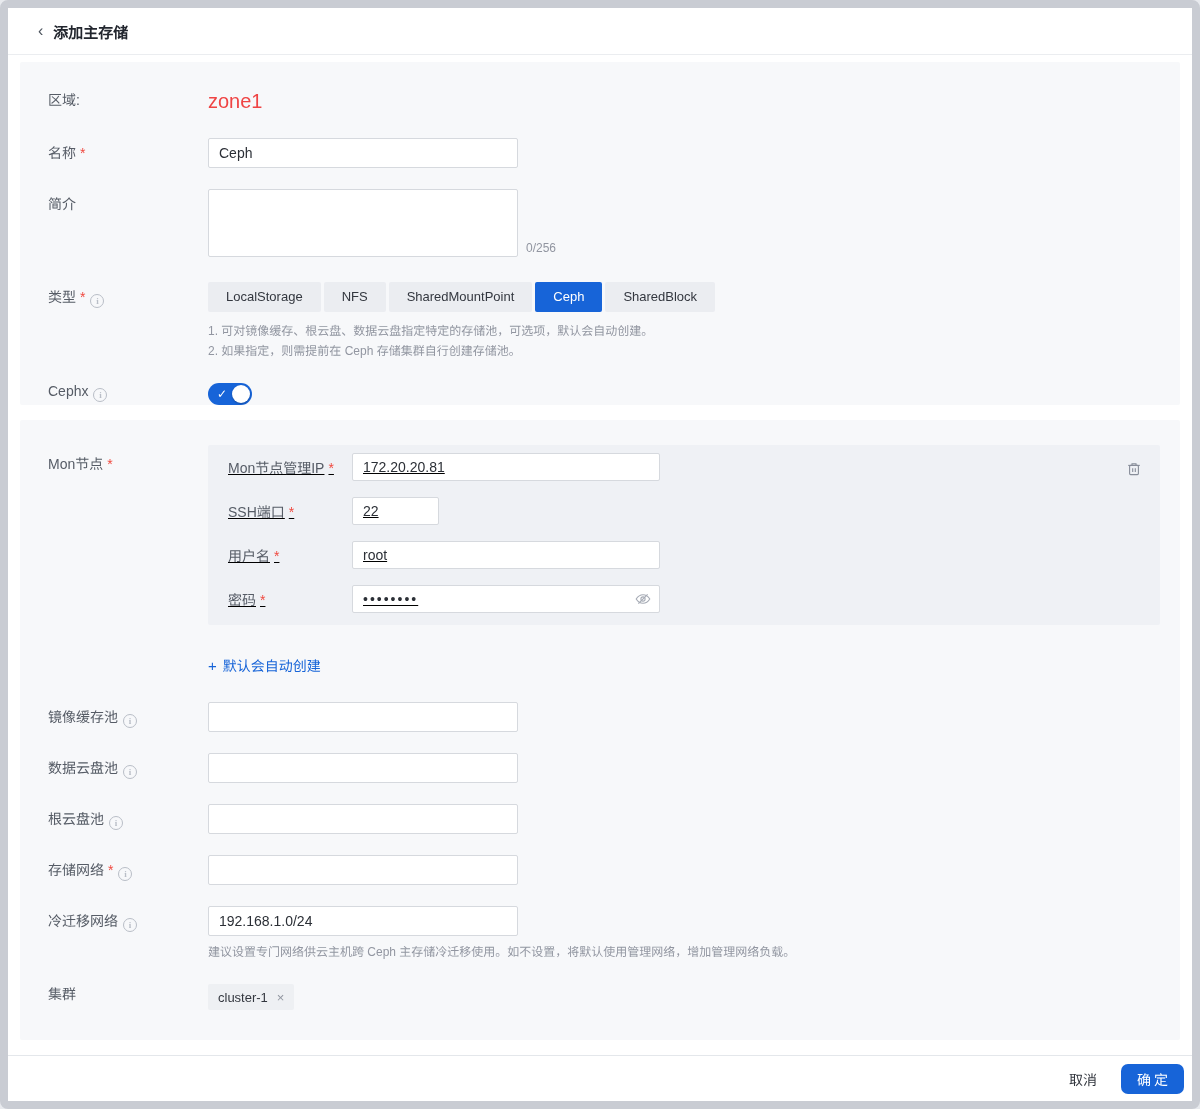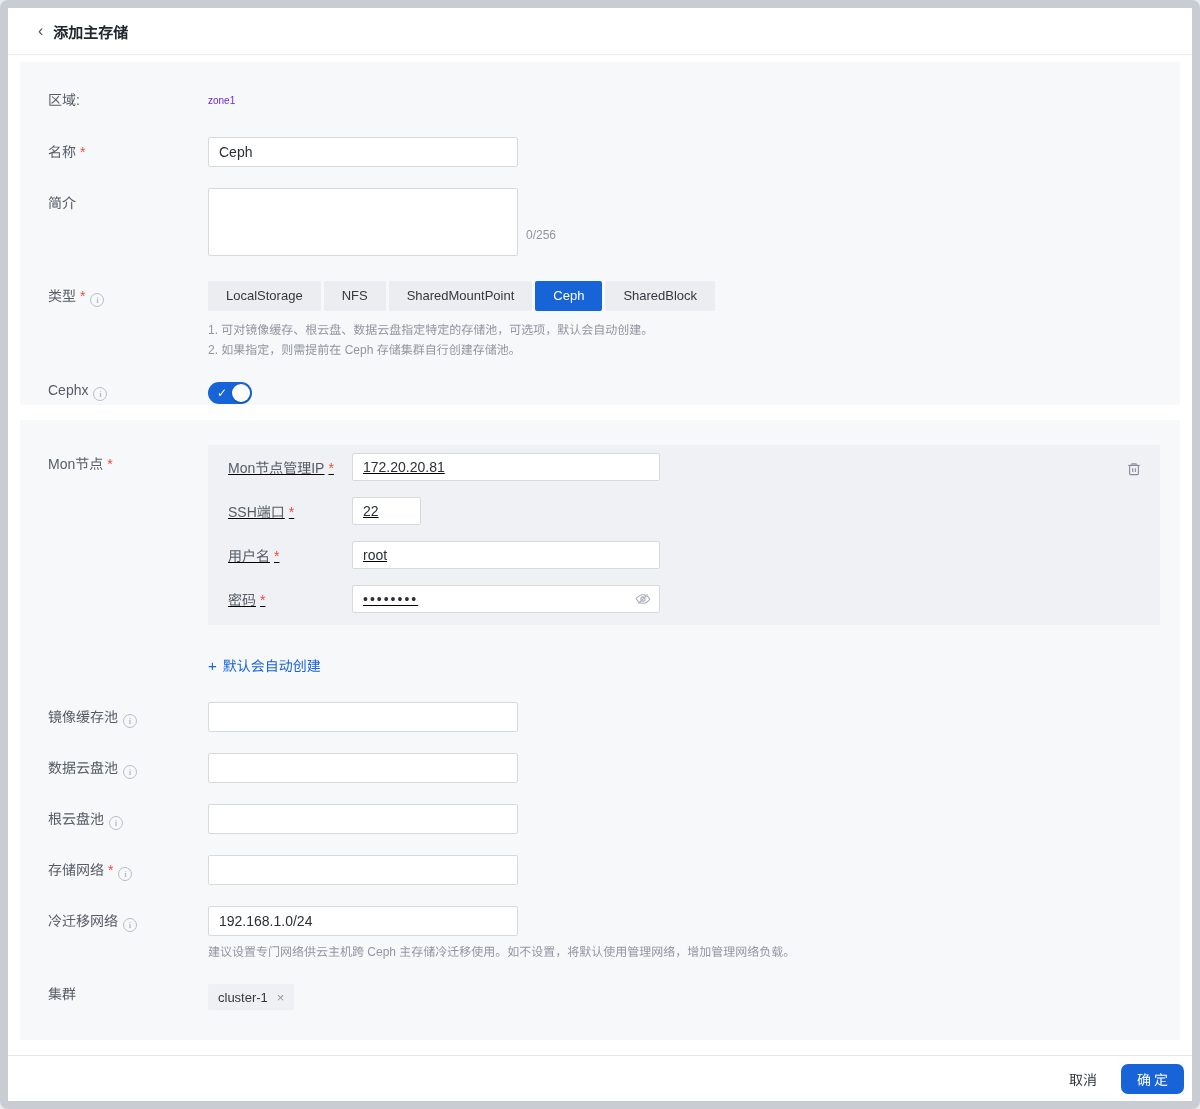--- a/index.html
+++ b/index.html
@@ -45,30 +45,30 @@
   .label.top0 { padding-top:1px; }
   .req { color:#f0483e; margin-left:4px; }
   .info {
     display:inline-block; width:14px; height:14px; margin-left:5px;
     border:1px solid #b9bec7; border-radius:50%;
     color:#b9bec7; font-size:9px; line-height:12px; text-align:center;
     font-style:normal; vertical-align:-2px; cursor:pointer;
     font-family:"Liberation Serif","DejaVu Serif",serif; font-weight:700;
   }
   .ctrl { flex:1; min-width:0; position:relative; }
-  .static-value { font-size:10px; color:#6d28d9; line-height:20px; display:inline-block; padding-top:6px; }
+  .static-value { font-size:20px; color:#ef4444; line-height:20px; display:inline-block; padding-top:6px; }
   .ipt {
     height:30px; border:1px solid #d6d9de; border-radius:2px;
     background:#fff; padding:0 10px; font-size:14px; color:#2b2f36;
     font-family:inherit; outline:none; display:block;
   }
   .w310 { width:310px; }
   textarea.ipt { width:310px; height:68px; resize:none; padding:6px 10px; }
   .counter {
-    position:absolute; left:318px; bottom:14px;
+    position:absolute; left:318px; bottom:2px;
     font-size:12px; color:#9195a0;
   }
   
   .seg-group { display:flex; gap:3px; }
   .seg {
     height:30px; padding:0 18px; border:none; border-radius:2px;
     background:#ebedf1; color:#33373f; font-size:13px; font-family:inherit;
     cursor:pointer; line-height:30px;
   }
   .seg.selected { background:var(--primary,#1764d8); color:#fff; }
@@ -90,21 +90,21 @@
   
   .mon-panel {
     position:relative; width:952px; background:#eff1f5; border-radius:2px;
     padding:8px 20px 12px 20px;
   }
   .mrow { display:flex; align-items:center; margin-top:16px;text-decoration:underline; }
   .mrow:first-child { margin-top:0; }
   .mlabel { flex:none; width:124px; font-size:14px; color:#565c66; white-space:nowrap; }
   .mon-panel .ipt { height:28px; }
   .w308 { width:308px; }
-  .w75 { width:69px; }
+  .w75 { width:87px; }
   .pwd-wrap { position:relative; width:308px; }
   .pwd-wrap .ipt { width:308px; letter-spacing:2px; }
   .eye {
     position:absolute; right:9px; top:6px; cursor:pointer; display:inline-flex;
   }
   .trash {
     position:absolute; right:16px; top:14px; background:none; border:none;
     cursor:pointer; padding:2px; display:inline-flex;
   }
   

